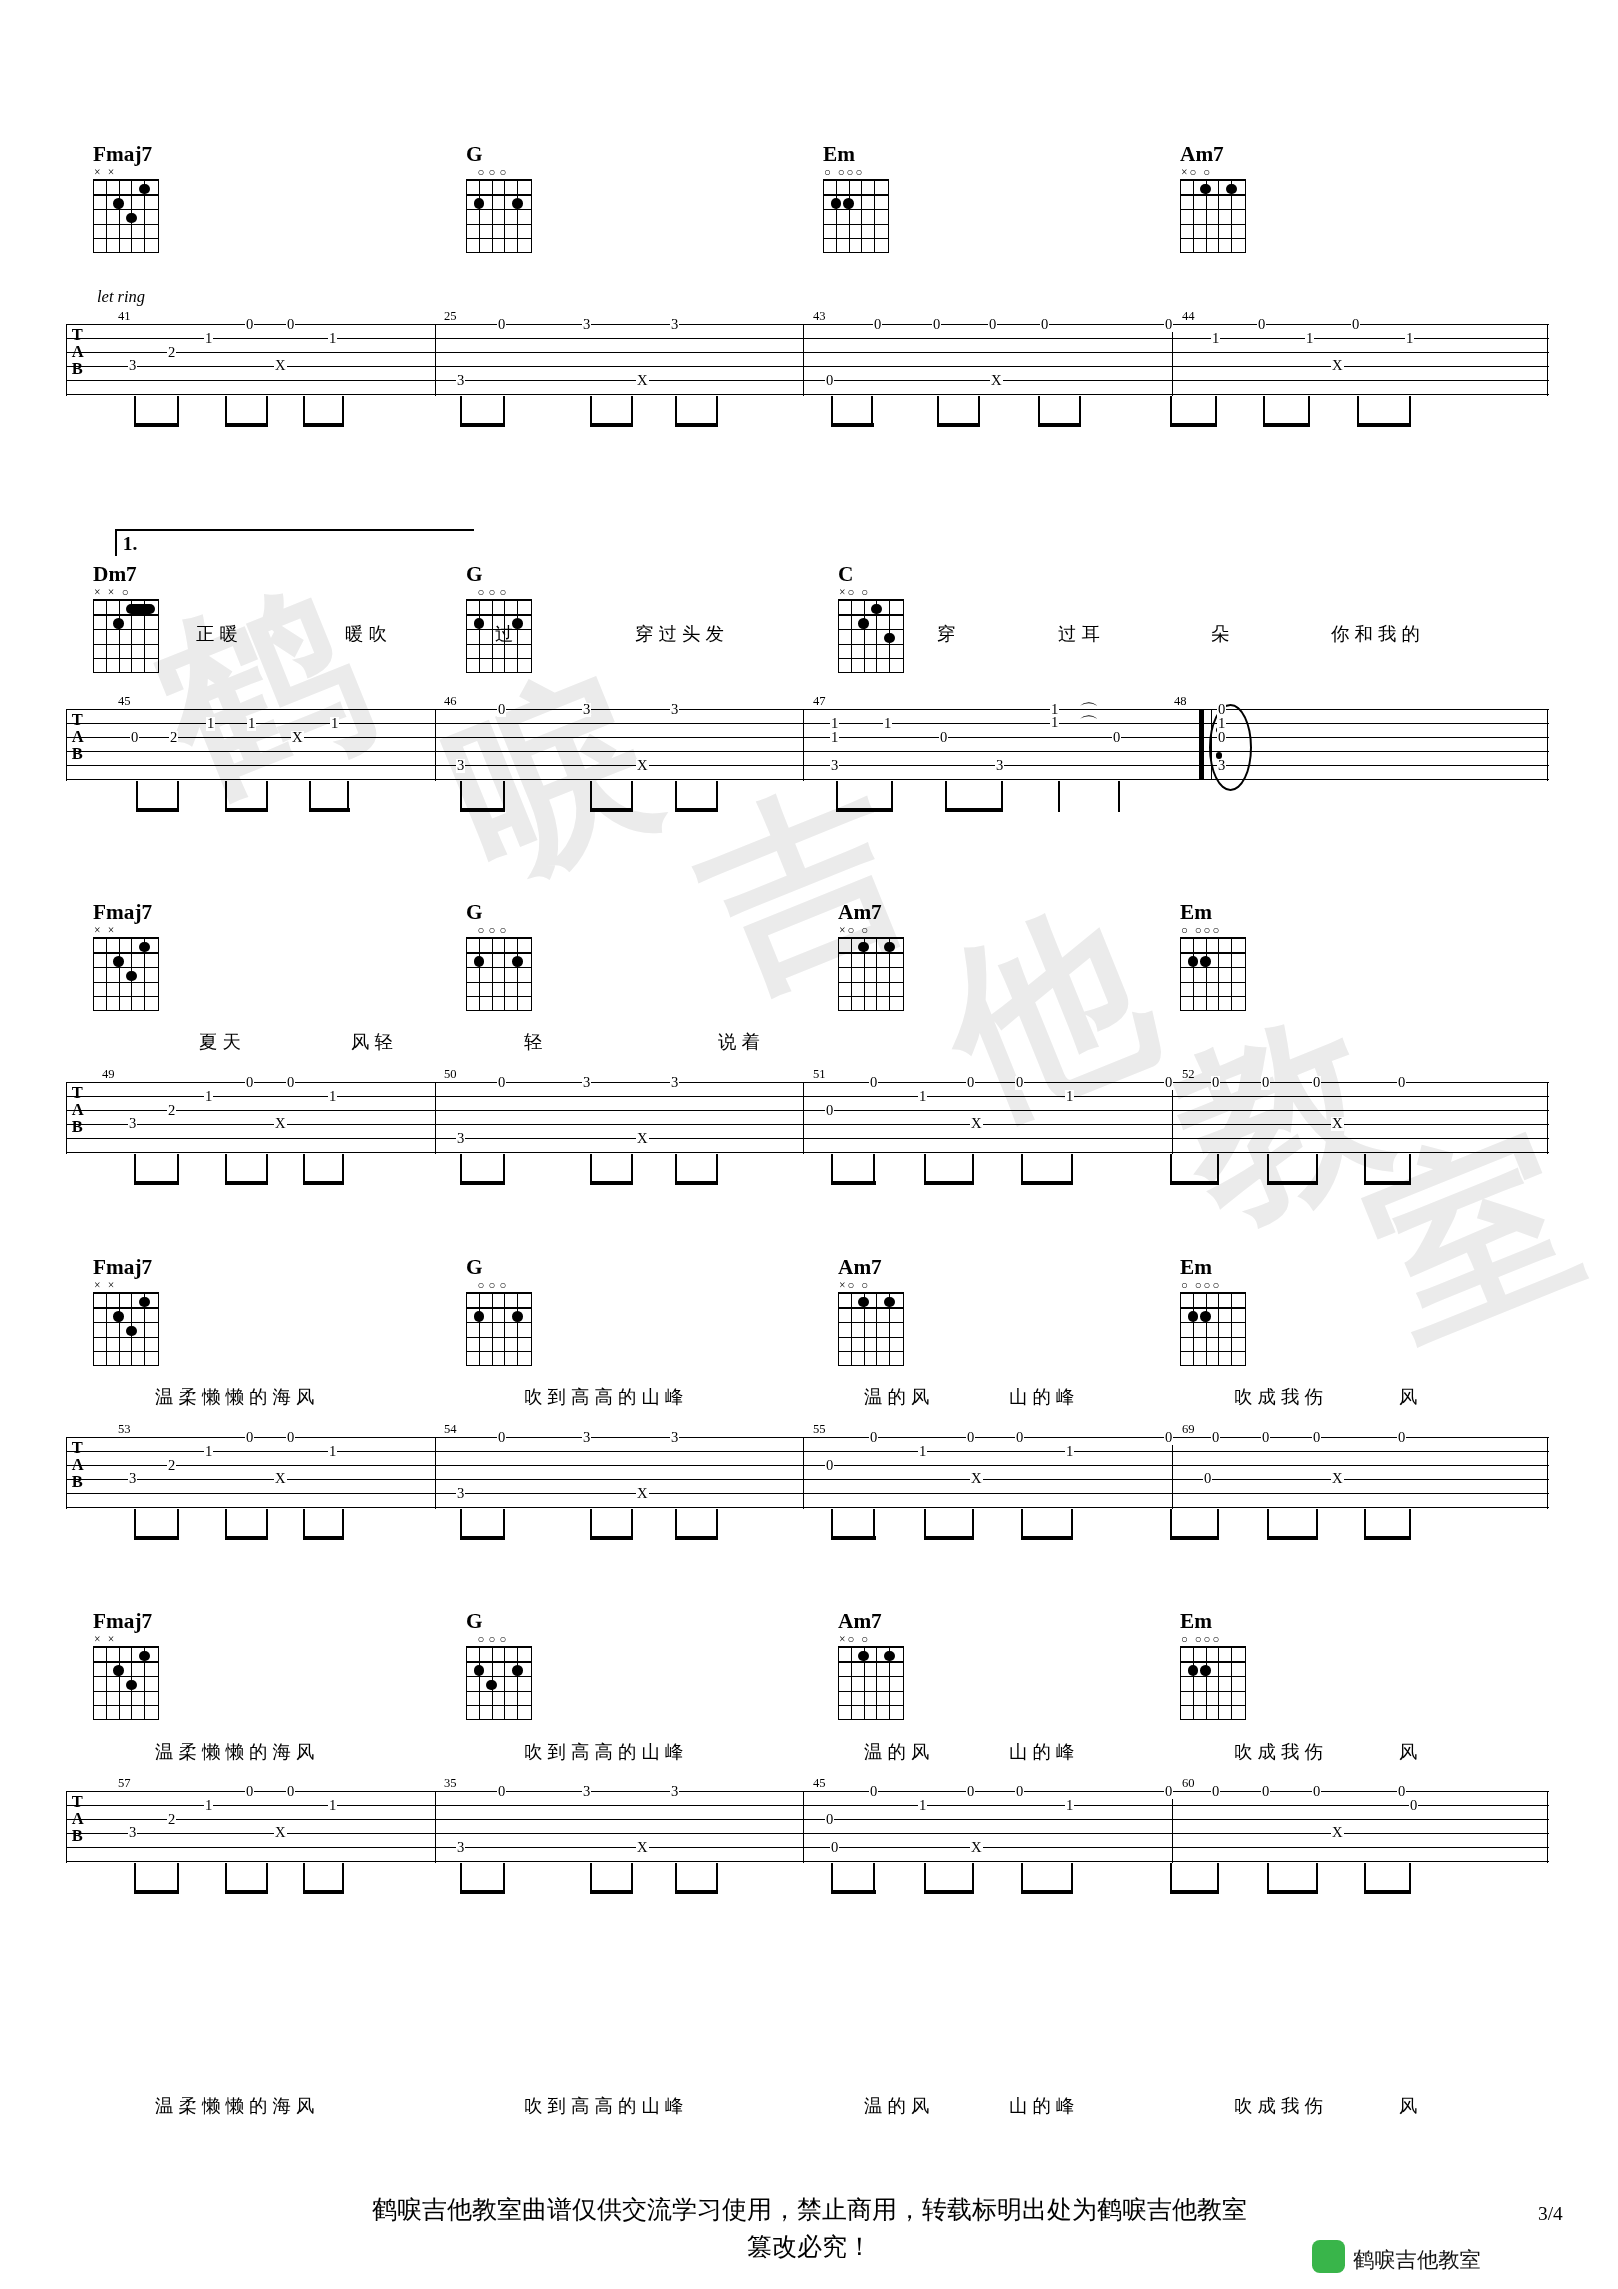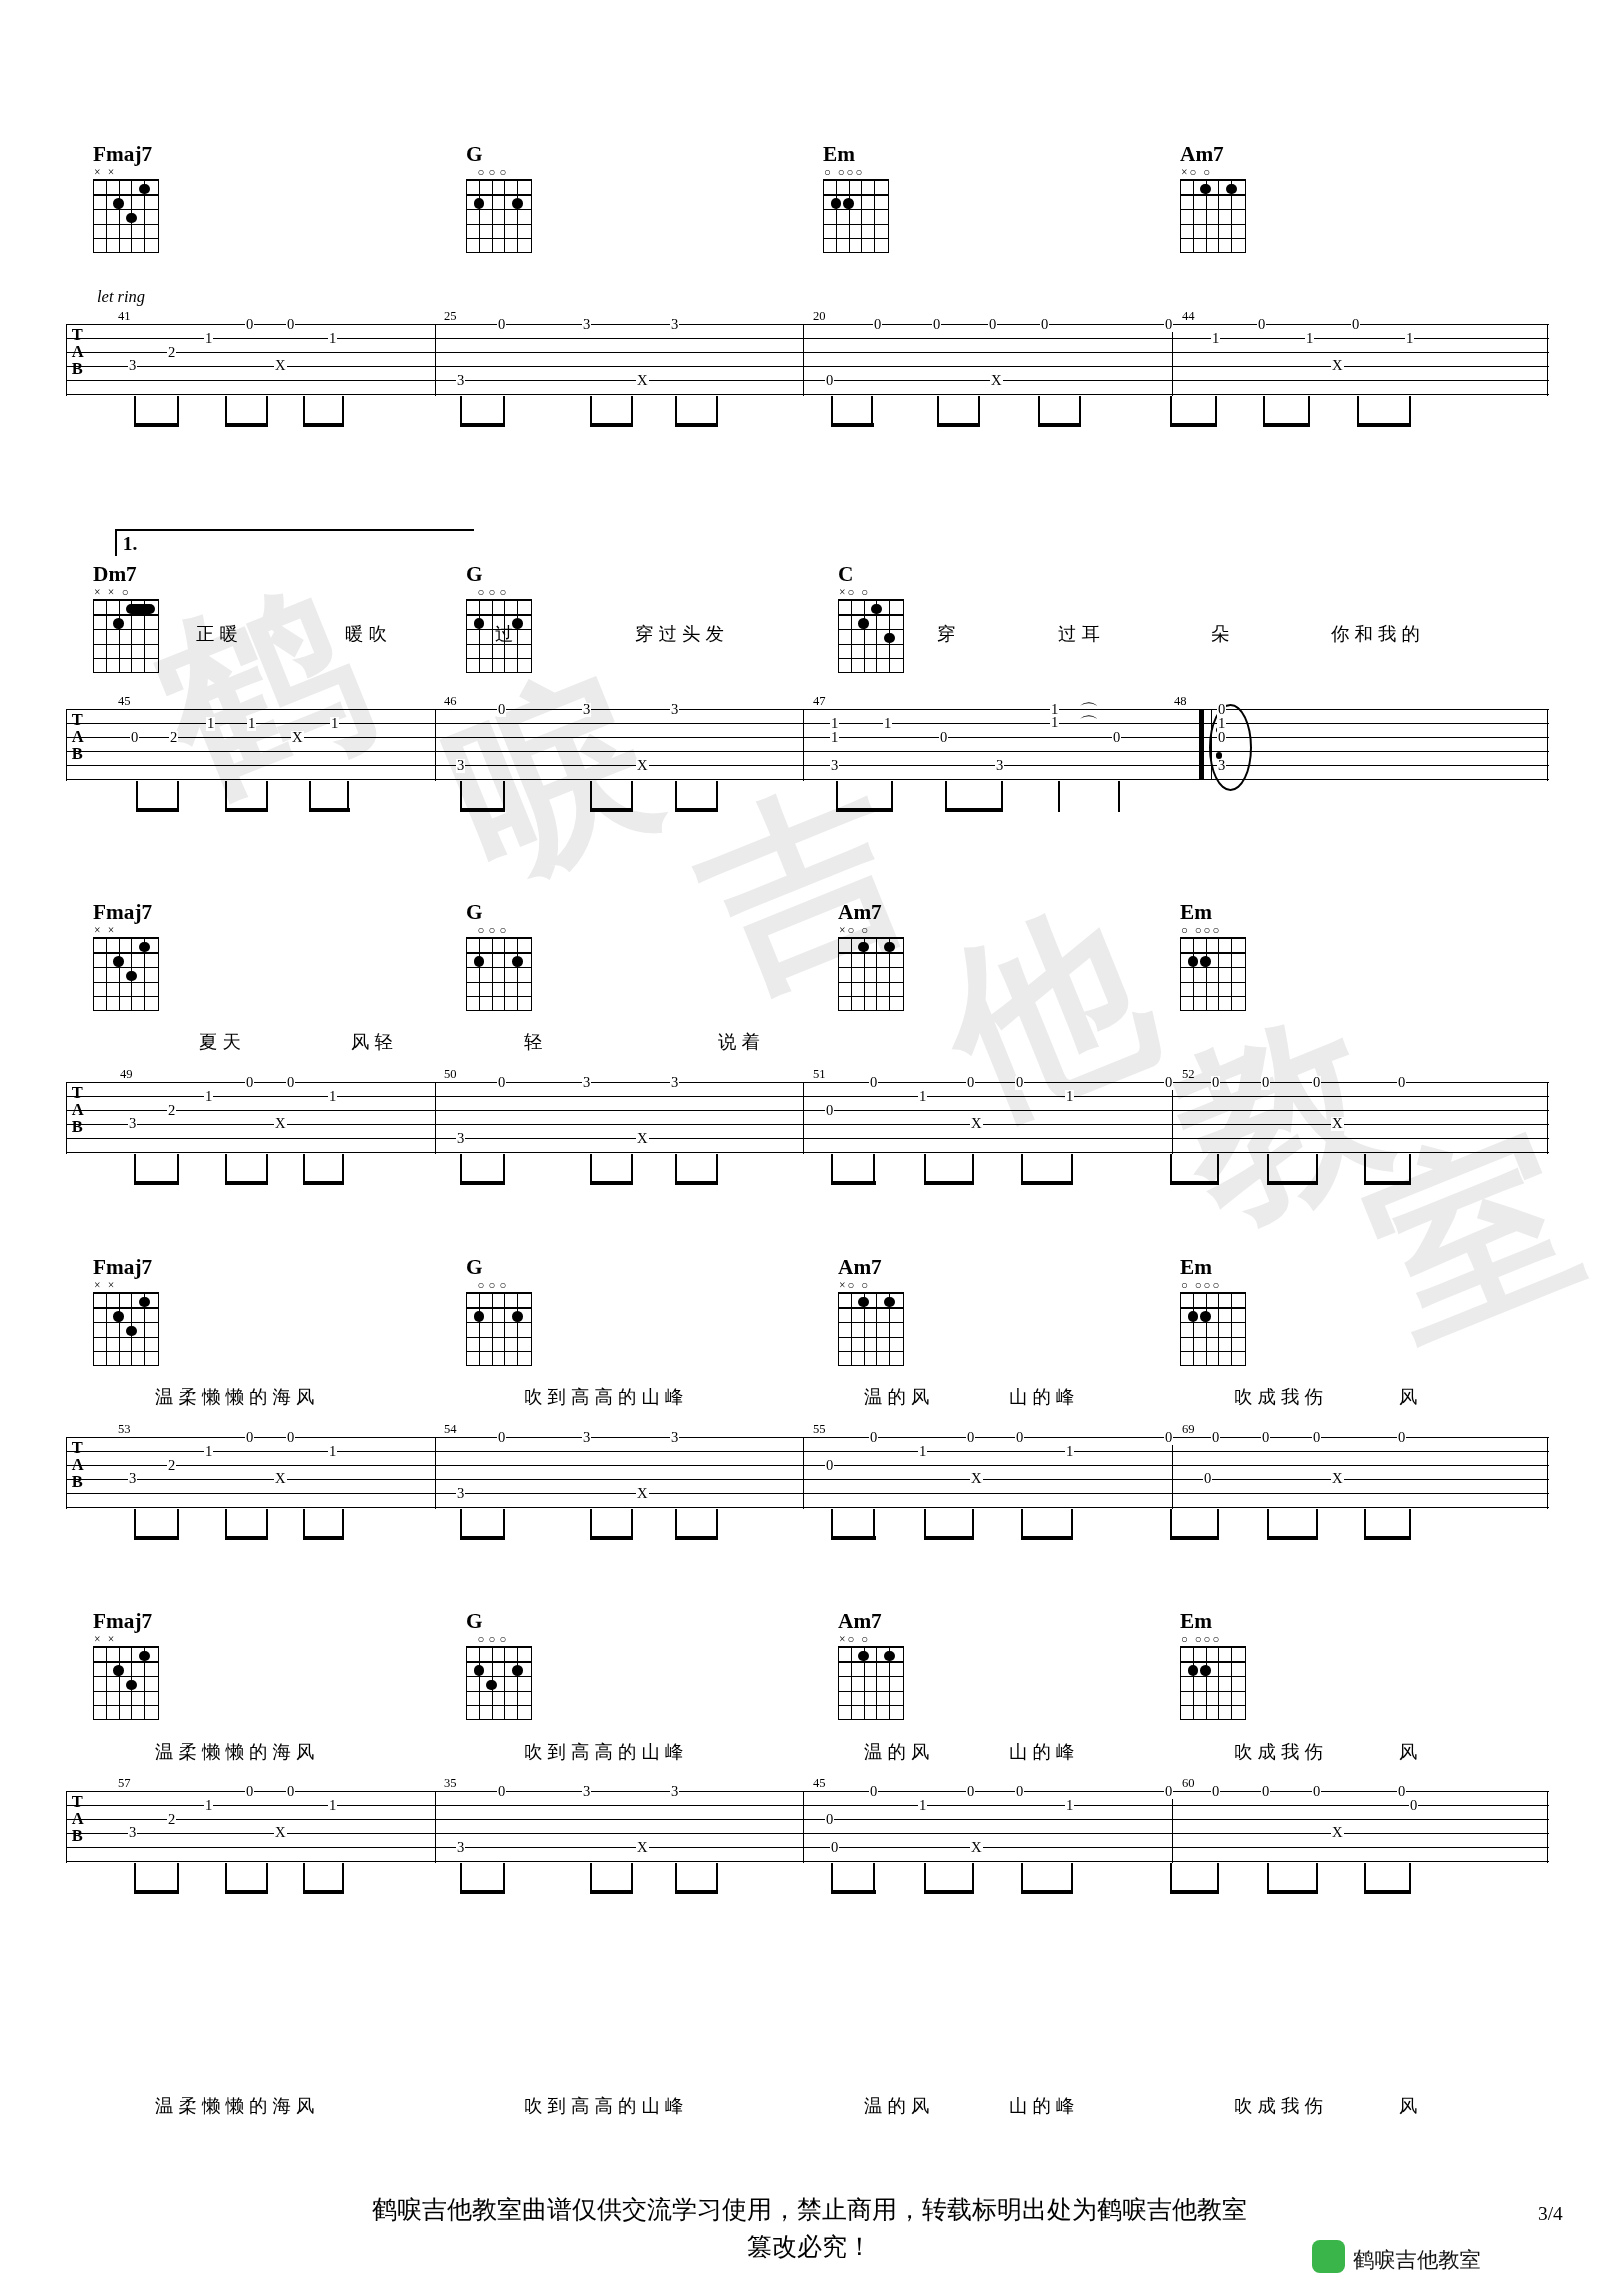--- a/index.html
+++ b/index.html
@@ -146,21 +146,21 @@
       <div class="bar" style="left:0px"></div>
       <div class="bar" style="left:369px"></div>
       <div class="bar" style="left:737px"></div>
       <div class="bar" style="left:1106px"></div>
       <div class="bar" style="left:1481px"></div>
       <div class="clef">T<br>A<br>B</div>
     </div>
 
     <div class="measnum" style="left:118px;top:165px;">41</div>
     <div class="measnum" style="left:444px;top:165px;">25</div>
-    <div class="measnum" style="left:813px;top:165px;">20</div>
+    <div class="measnum" style="left:813px;top:165px;">43</div>
     <div class="measnum" style="left:1182px;top:165px;">44</div>
 
     <div class="note" style="left:128px;top:215px;">3</div>
     <div class="note" style="left:167px;top:202px;">2</div>
     <div class="note" style="left:204px;top:188px;">1</div>
     <div class="note" style="left:245px;top:174px;">0</div>
     <div class="note" style="left:286px;top:174px;">0</div>
     <div class="note" style="left:328px;top:188px;">1</div>
     <div class="note" style="left:274px;top:215px;">X</div>
 
@@ -466,21 +466,21 @@
       <div class="line" style="top:56px"></div>
         <div class="line" style="top:70px"></div>
       <div class="bar" style="left:0px"></div>
       <div class="bar" style="left:369px"></div>
       <div class="bar" style="left:737px"></div>
       <div class="bar" style="left:1106px"></div>
       <div class="bar" style="left:1481px"></div>
       <div class="clef">T<br>A<br>B</div>
     </div>
 
-    <div class="measnum" style="left:120px;top:165px;text-align:center;">49</div>
+    <div class="measnum" style="left:102px;top:165px;text-align:center;">49</div>
     <div class="measnum" style="left:444px;top:165px;">50</div>
     <div class="measnum" style="left:813px;top:165px;">51</div>
     <div class="measnum" style="left:1182px;top:165px;">52</div>
 
     <div class="note" style="left:128px;top:215px;">3</div>
     <div class="note" style="left:167px;top:202px;">2</div>
     <div class="note" style="left:204px;top:188px;">1</div>
     <div class="note" style="left:245px;top:174px;">0</div>
     <div class="note" style="left:286px;top:174px;">0</div>
     <div class="note" style="left:328px;top:188px;">1</div>

